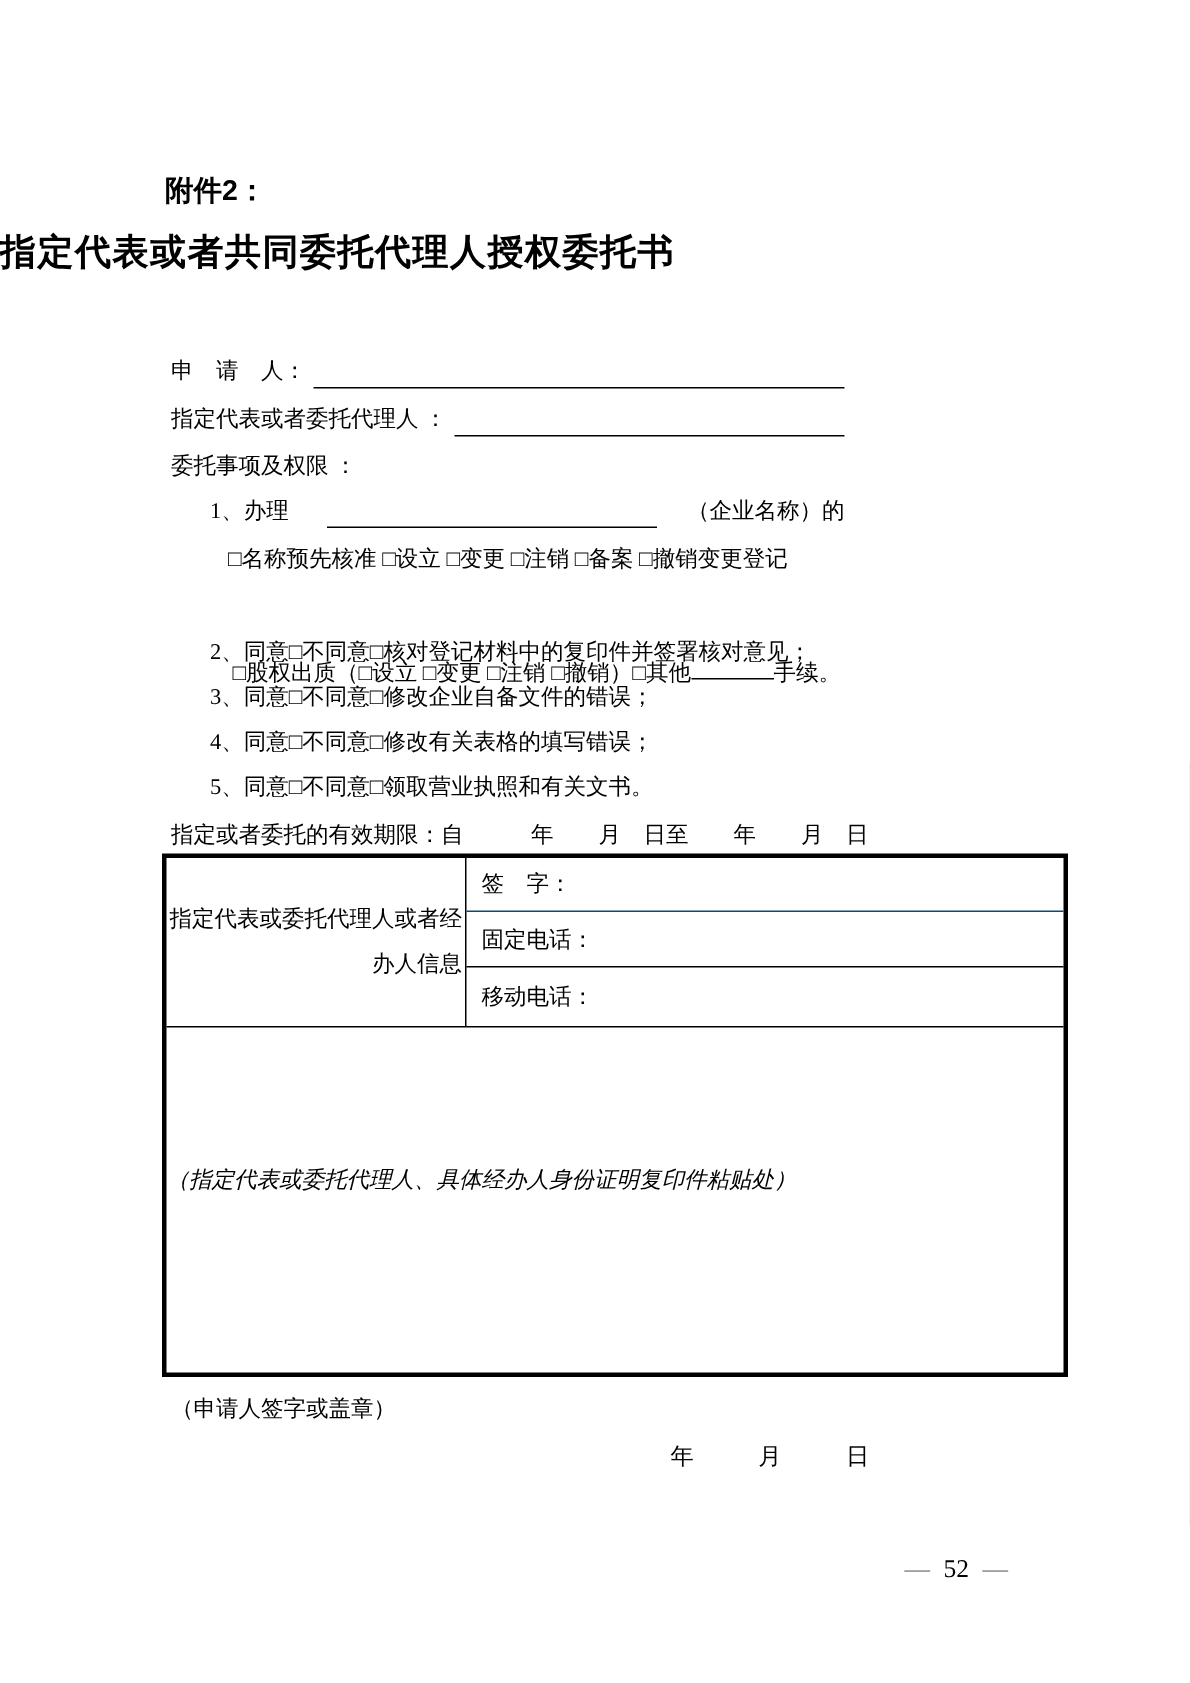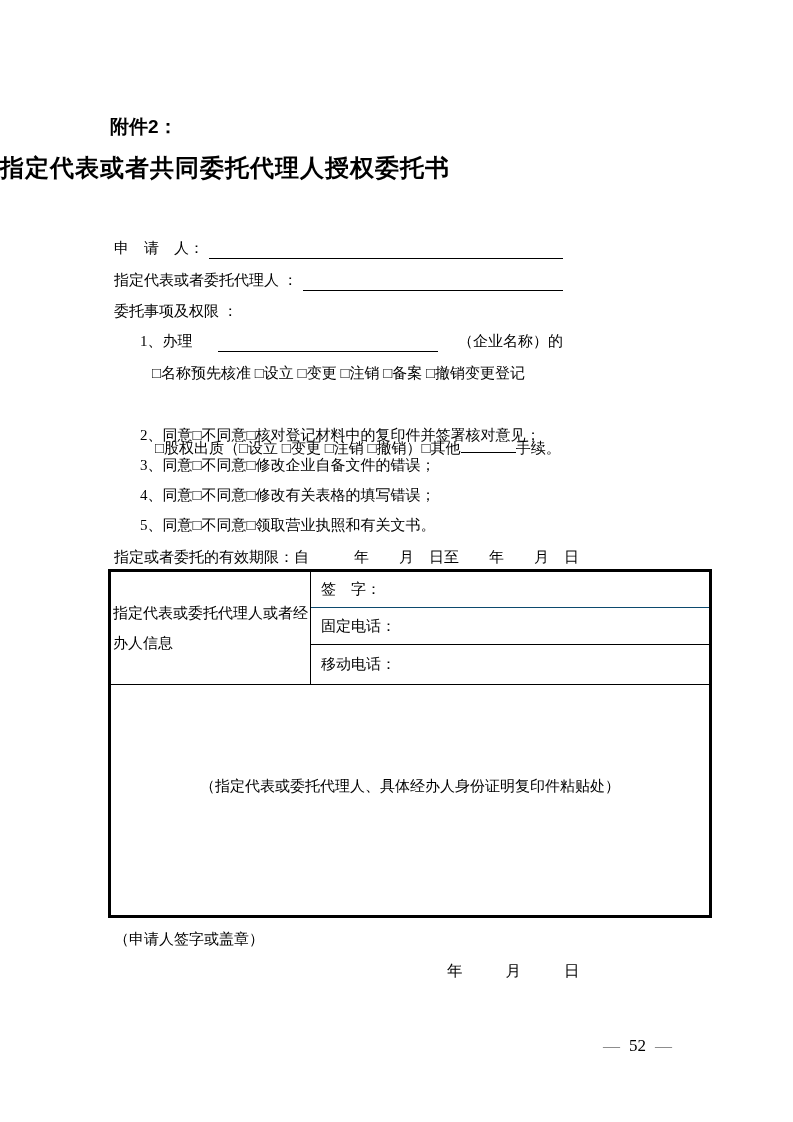--- a/index.html
+++ b/index.html
@@ -50,38 +50,39 @@
     box-sizing:border-box;
     display:grid;
     grid-template-columns:200px 1fr;
     grid-template-rows:36px 37px 39px 1fr;
   }
   .cell{box-sizing:border-box;}
   .cell-left{
     grid-row:1 / 4;grid-column:1 / 2;
     border-right:1px solid #000;
     display:flex;align-items:center;justify-content:center;
-    text-align:left;
+    text-align:right;
     padding:0 2px;
     line-height:30px;
   }
   .cell-field{
     grid-column:2 / 3;
     display:flex;align-items:center;
     padding-left:10px;
     white-space:pre;
   }
   .cell-sign{grid-row:1;border-bottom:1px solid #0c4a6e;}
   .cell-fixed{grid-row:2;border-bottom:1px solid #000;}
   .cell-mobile{grid-row:3;}
   .cell-paste{
     grid-row:4;grid-column:1 / 3;
     border-top:1px solid #000;
-    display:flex;align-items:center;justify-content:center;
+    display:flex;align-items:center;
     padding-bottom:28px;
+    font-style:italic;
   }
   .sig-note{left:114px;top:930px;}
   .date-row{left:447px;top:961px;display:flex;gap:43px;font-size:15.5px;}
   .page-num{
     left:603px;top:1036px;
     display:flex;align-items:center;gap:9px;
     font-size:17px;
   }
   .page-num .dash{color:#7a7a7a;}
 </style>

